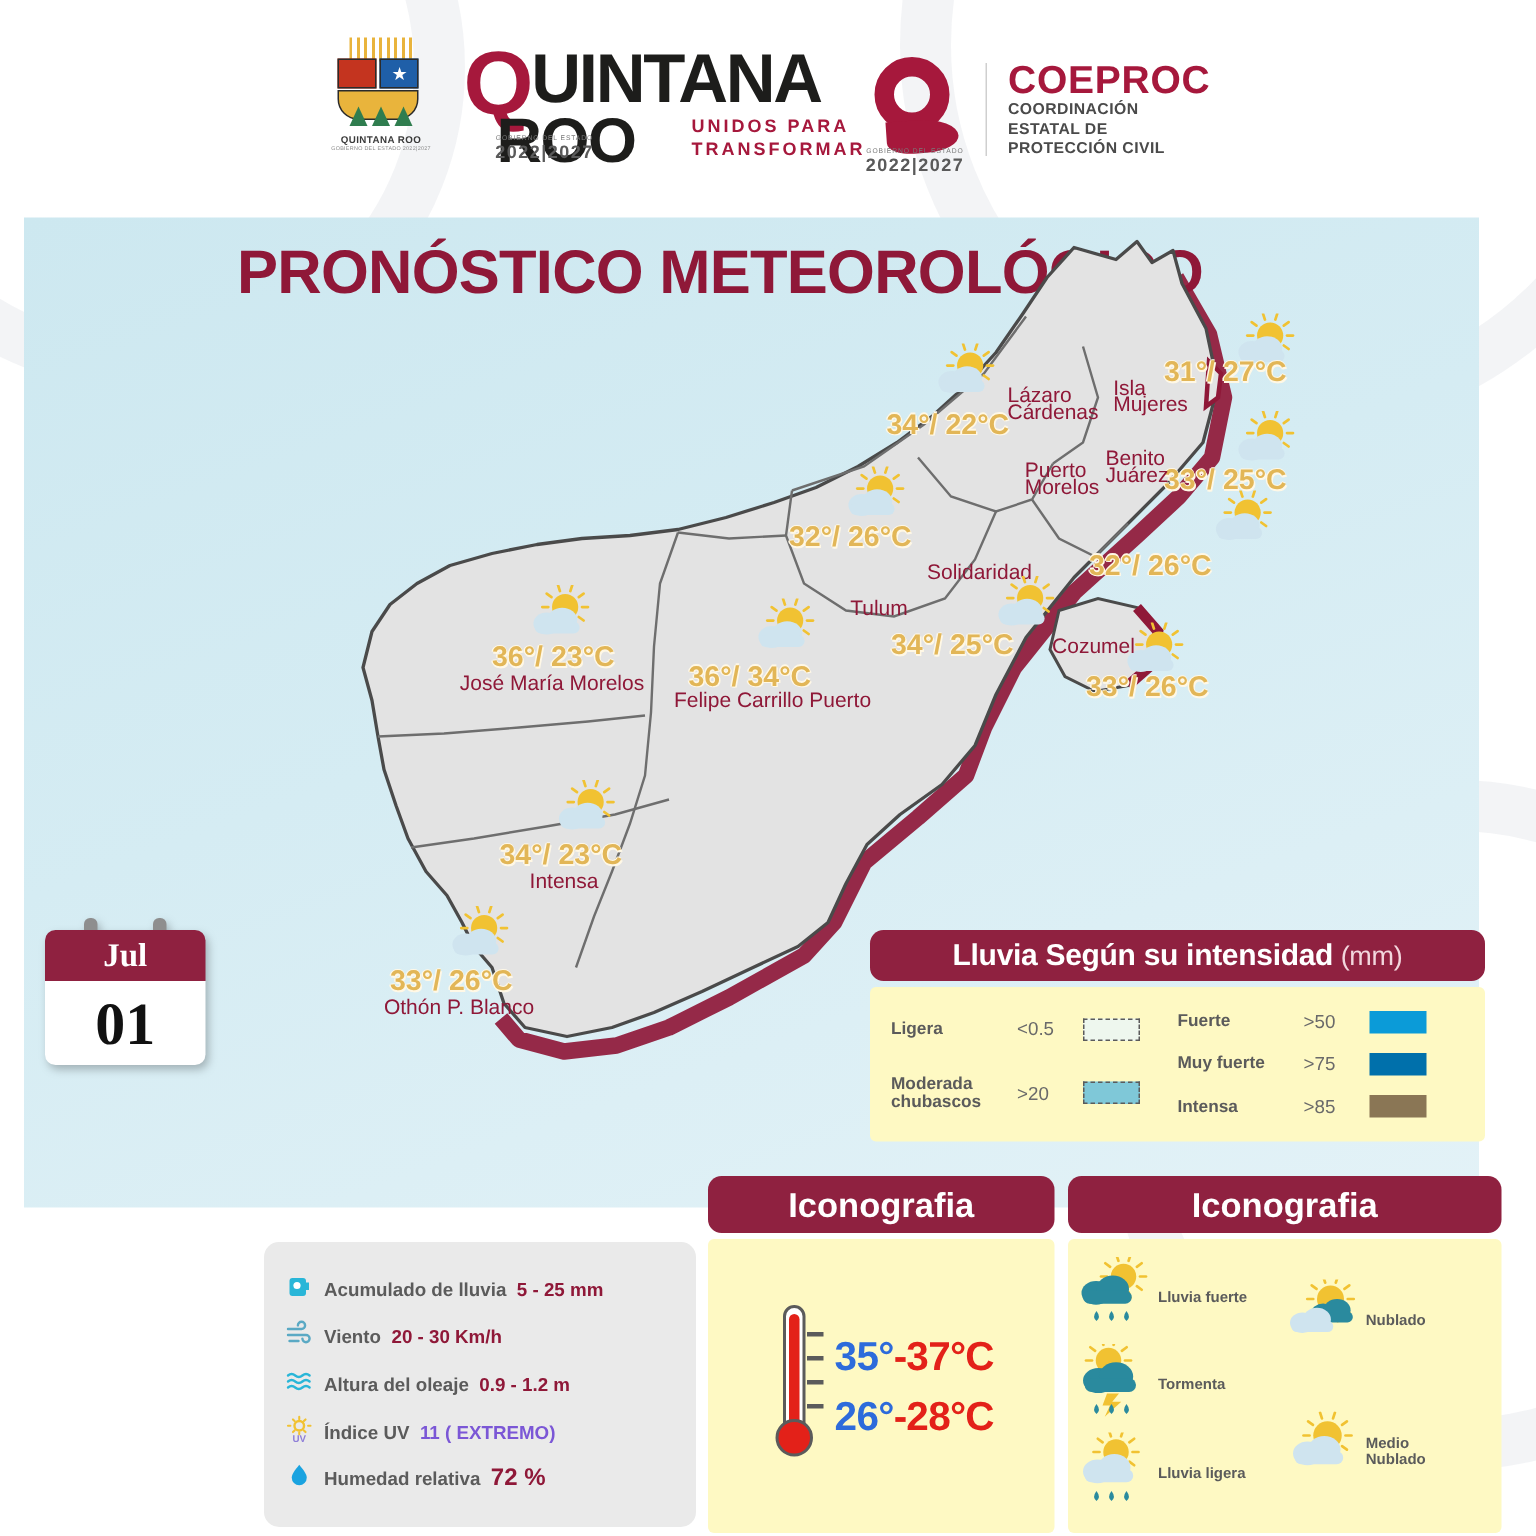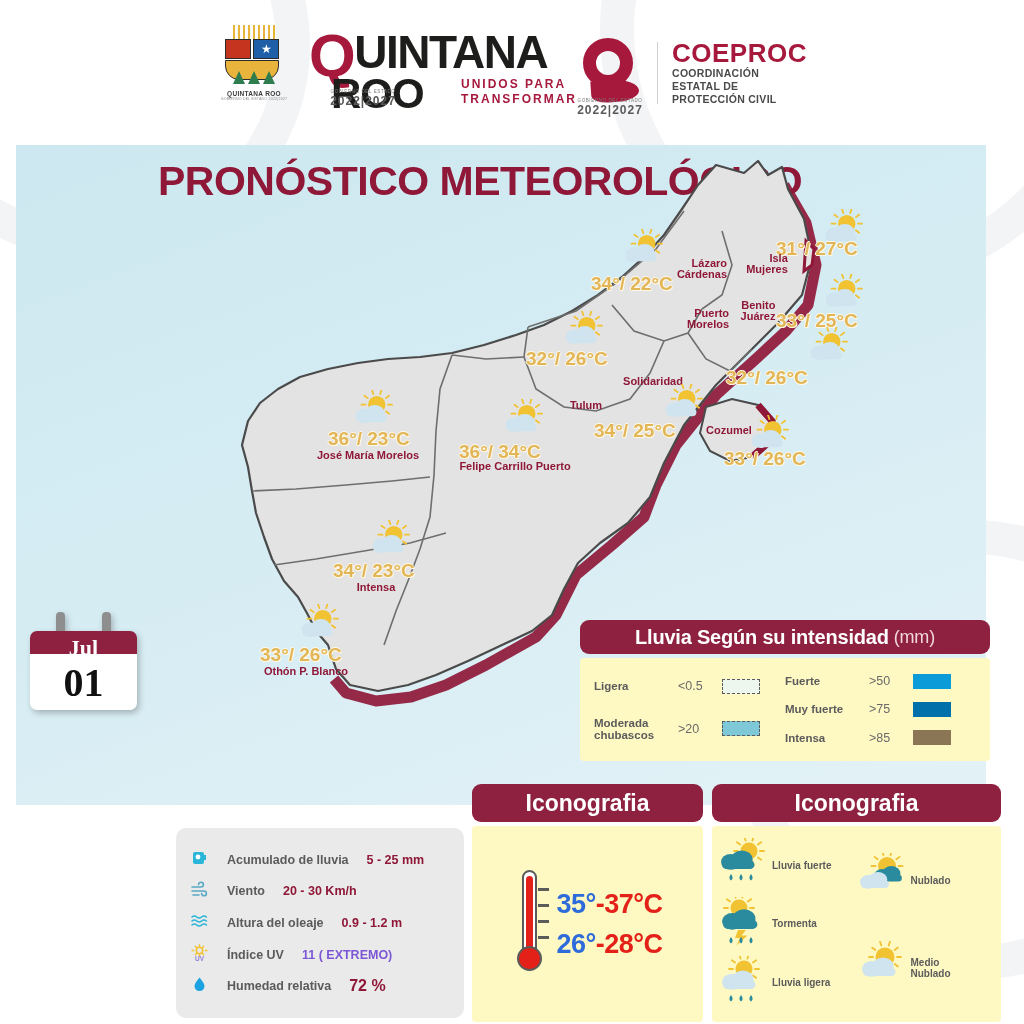--- a/index.html
+++ b/index.html
@@ -51,31 +51,31 @@
 
   
   .mappanel { position:absolute; left:16px; top:145px; width:970px; height:660px;
               background:linear-gradient(160deg,#cde8f0 0%,#d5ecf3 45%,#e3f2f7 100%); z-index:2; }
   .map-title { position:absolute; left:142px; top:13px; font-size:41px; font-weight:bold; color:#8f1838;
                letter-spacing:-.5px; }
   .mapsvg { position:absolute; left:0; top:0; }
 
   .tlabel { position:absolute; font-size:19px; font-weight:bold; color:#e2b657; white-space:nowrap;
             text-shadow:1px 1px 0 #fff8e6, -1px 0 0 #fff8e6, 0 -1px 0 #fff8e6, 0 1px 0 #fff8e6; }
-  .mname { position:absolute; font-size:11px; font-weight:bold; color:#8f1838; white-space:nowrap;
-           text-align:right; line-height:11px; }
+  .mname { position:absolute; font-size:14px; font-weight:normal; color:#8f1838; white-space:nowrap;
+           text-align:left; line-height:11px; }
   .wicon { position:absolute; }
 
   
   .cal { position:absolute; left:30px; top:612px; width:107px; height:100px; z-index:6;
          filter:drop-shadow(2px 3px 3px rgba(0,0,0,.25)); }
   .cal-rings { position:absolute; left:0; top:0; width:107px; height:14px; }
   .cal-ring { position:absolute; top:0; width:9px; height:22px; background:#8e8e8e; border-radius:4px; }
   .cal-top { position:absolute; left:0; top:8px; width:107px; height:34px; background:#8f2140;
-             border-radius:7px 7px 0 0; display:flex; align-items:center; justify-content:center;margin-top:11px; }
+             border-radius:7px 7px 0 0; display:flex; align-items:center; justify-content:center; }
   .cal-mon { color:#fff; font-family:"Liberation Serif", serif; font-size:22px; font-weight:bold; }
   .cal-bot { position:absolute; left:0; top:42px; width:107px; height:56px; background:#fff;
              border-radius:0 0 7px 7px; display:flex; align-items:center; justify-content:center; }
   .cal-day { color:#111; font-family:"Liberation Serif", serif; font-size:40px; font-weight:bold; }
 
   
   .panel-head { background:#8f2140; border-radius:9px; color:#fff; text-align:center;
                 font-weight:bold; display:flex; align-items:center; justify-content:center; }
   .panel-body { background:#fef9c3; border-radius:4px; }
 
@@ -106,21 +106,21 @@
   .icono { position:absolute; left:712px; top:784px; width:289px; z-index:6; }
   .icono .panel-head { height:38px; font-size:23px; }
   .icono .panel-body { margin-top:4px; height:196px; display:flex; padding:10px 6px; }
   .ic-col { flex:1; display:flex; flex-direction:column; justify-content:space-around; }
   .ic-item { display:flex; align-items:center; gap:4px; }
   .ic-lab { font-size:10px; font-weight:bold; color:#5b5b5b; line-height:11px; }
 
   .info { position:absolute; left:176px; top:828px; width:288px; height:190px; background:#eaeaea;
           border-radius:10px; z-index:6; padding:16px 14px; display:flex; flex-direction:column;
           justify-content:space-around; }
-  .info-row { display:flex; align-items:center; gap:18px; }
+  .info-row { display:flex; align-items:center; gap:7px; }
   .info-lab { font-size:12.5px; font-weight:bold; color:#5b5b5b; }
   .info-val { font-size:12.5px; font-weight:bold; color:#8f1838; }
   .info-val.uv { color:#7b57d6; }
   .info-val.hum { font-size:16px; }
 </style>
 </head>
 <body>
 
 <div class="watermark">
   <div class="wm-arc" style="left:-120px; top:-170px; width:430px; height:430px;"></div>

